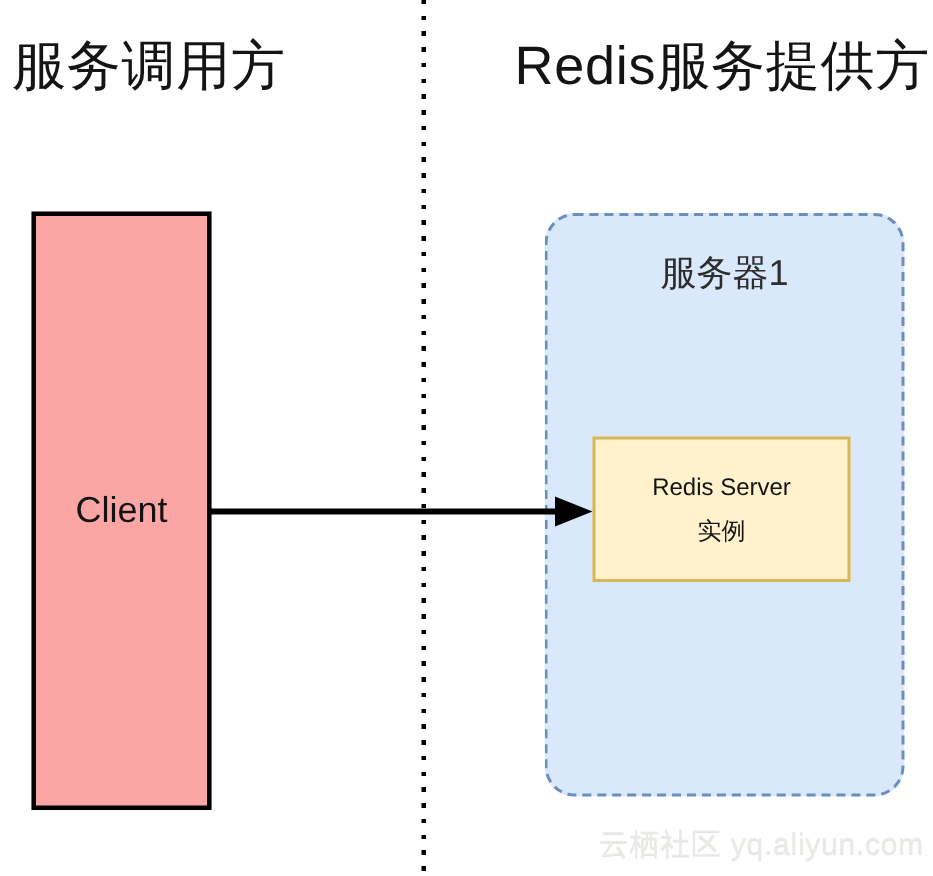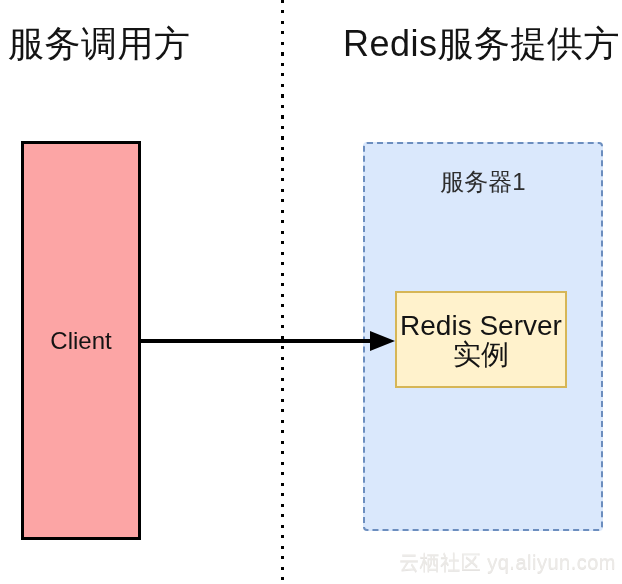--- a/index.html
+++ b/index.html
@@ -65,21 +65,21 @@
 
   
   .server-group {
     position: absolute;
     left: 363px;
     top: 142px;
     width: 236px;
     height: 385px;
     background: var(--group-fill, #dae8fc);
     border: 2px dashed var(--group-border, #6c8ebf);
-    border-radius: 4px;
+    border-radius: 20px;
   }
   .server-group .group-label {
     position: absolute;
     top: 22px;
     left: 0;
     width: 100%;
     text-align: center;
     font-size: 24px;
     color: var(--group-label-color, #2d2d2d);
   }
@@ -93,21 +93,21 @@
     height: 93px;
     background: var(--redis-fill, #fff2cc);
     border: 2px solid var(--redis-border, #d6b656);
     display: flex;
     flex-direction: column;
     align-items: center;
     justify-content: center;
     text-align: center;
   }
   .redis-box .line {
-    font-size: 28px;
+    font-size: 16px;
     line-height: 29px;
     color: var(--text-color, #141414);
   }
 
   
   .arrow-svg {
     position: absolute;
     left: 138px;
     top: 329px;
     width: 258px;

